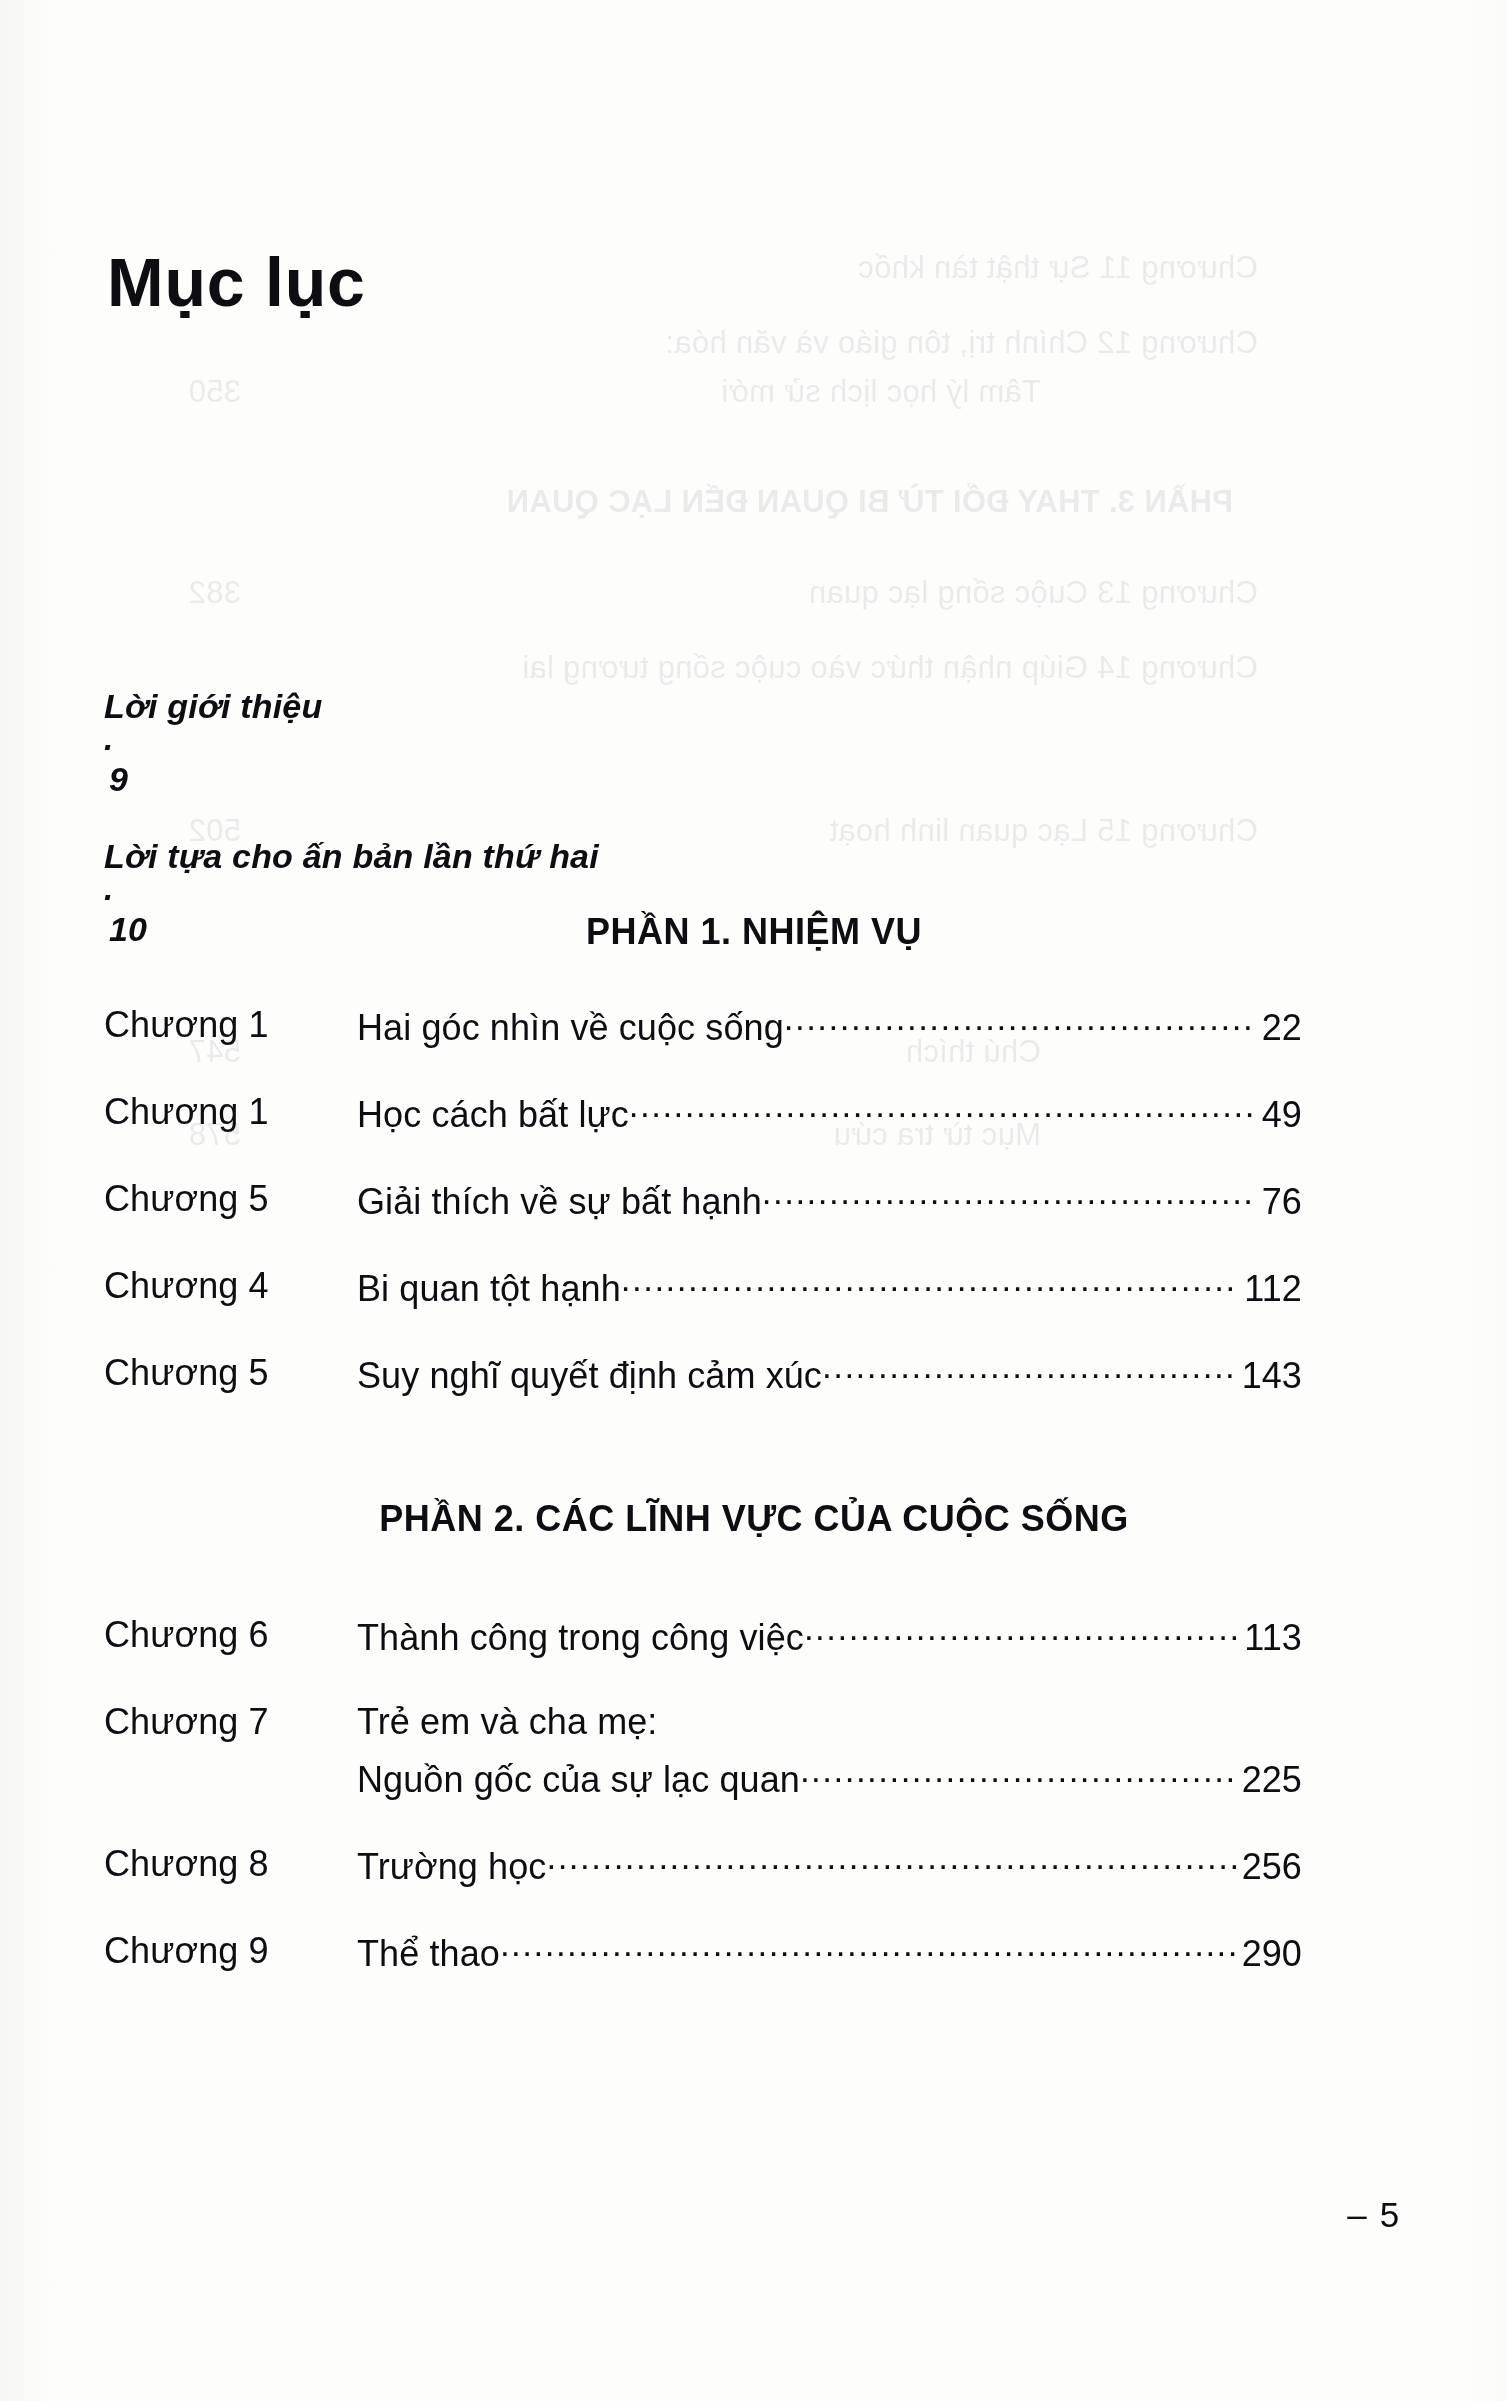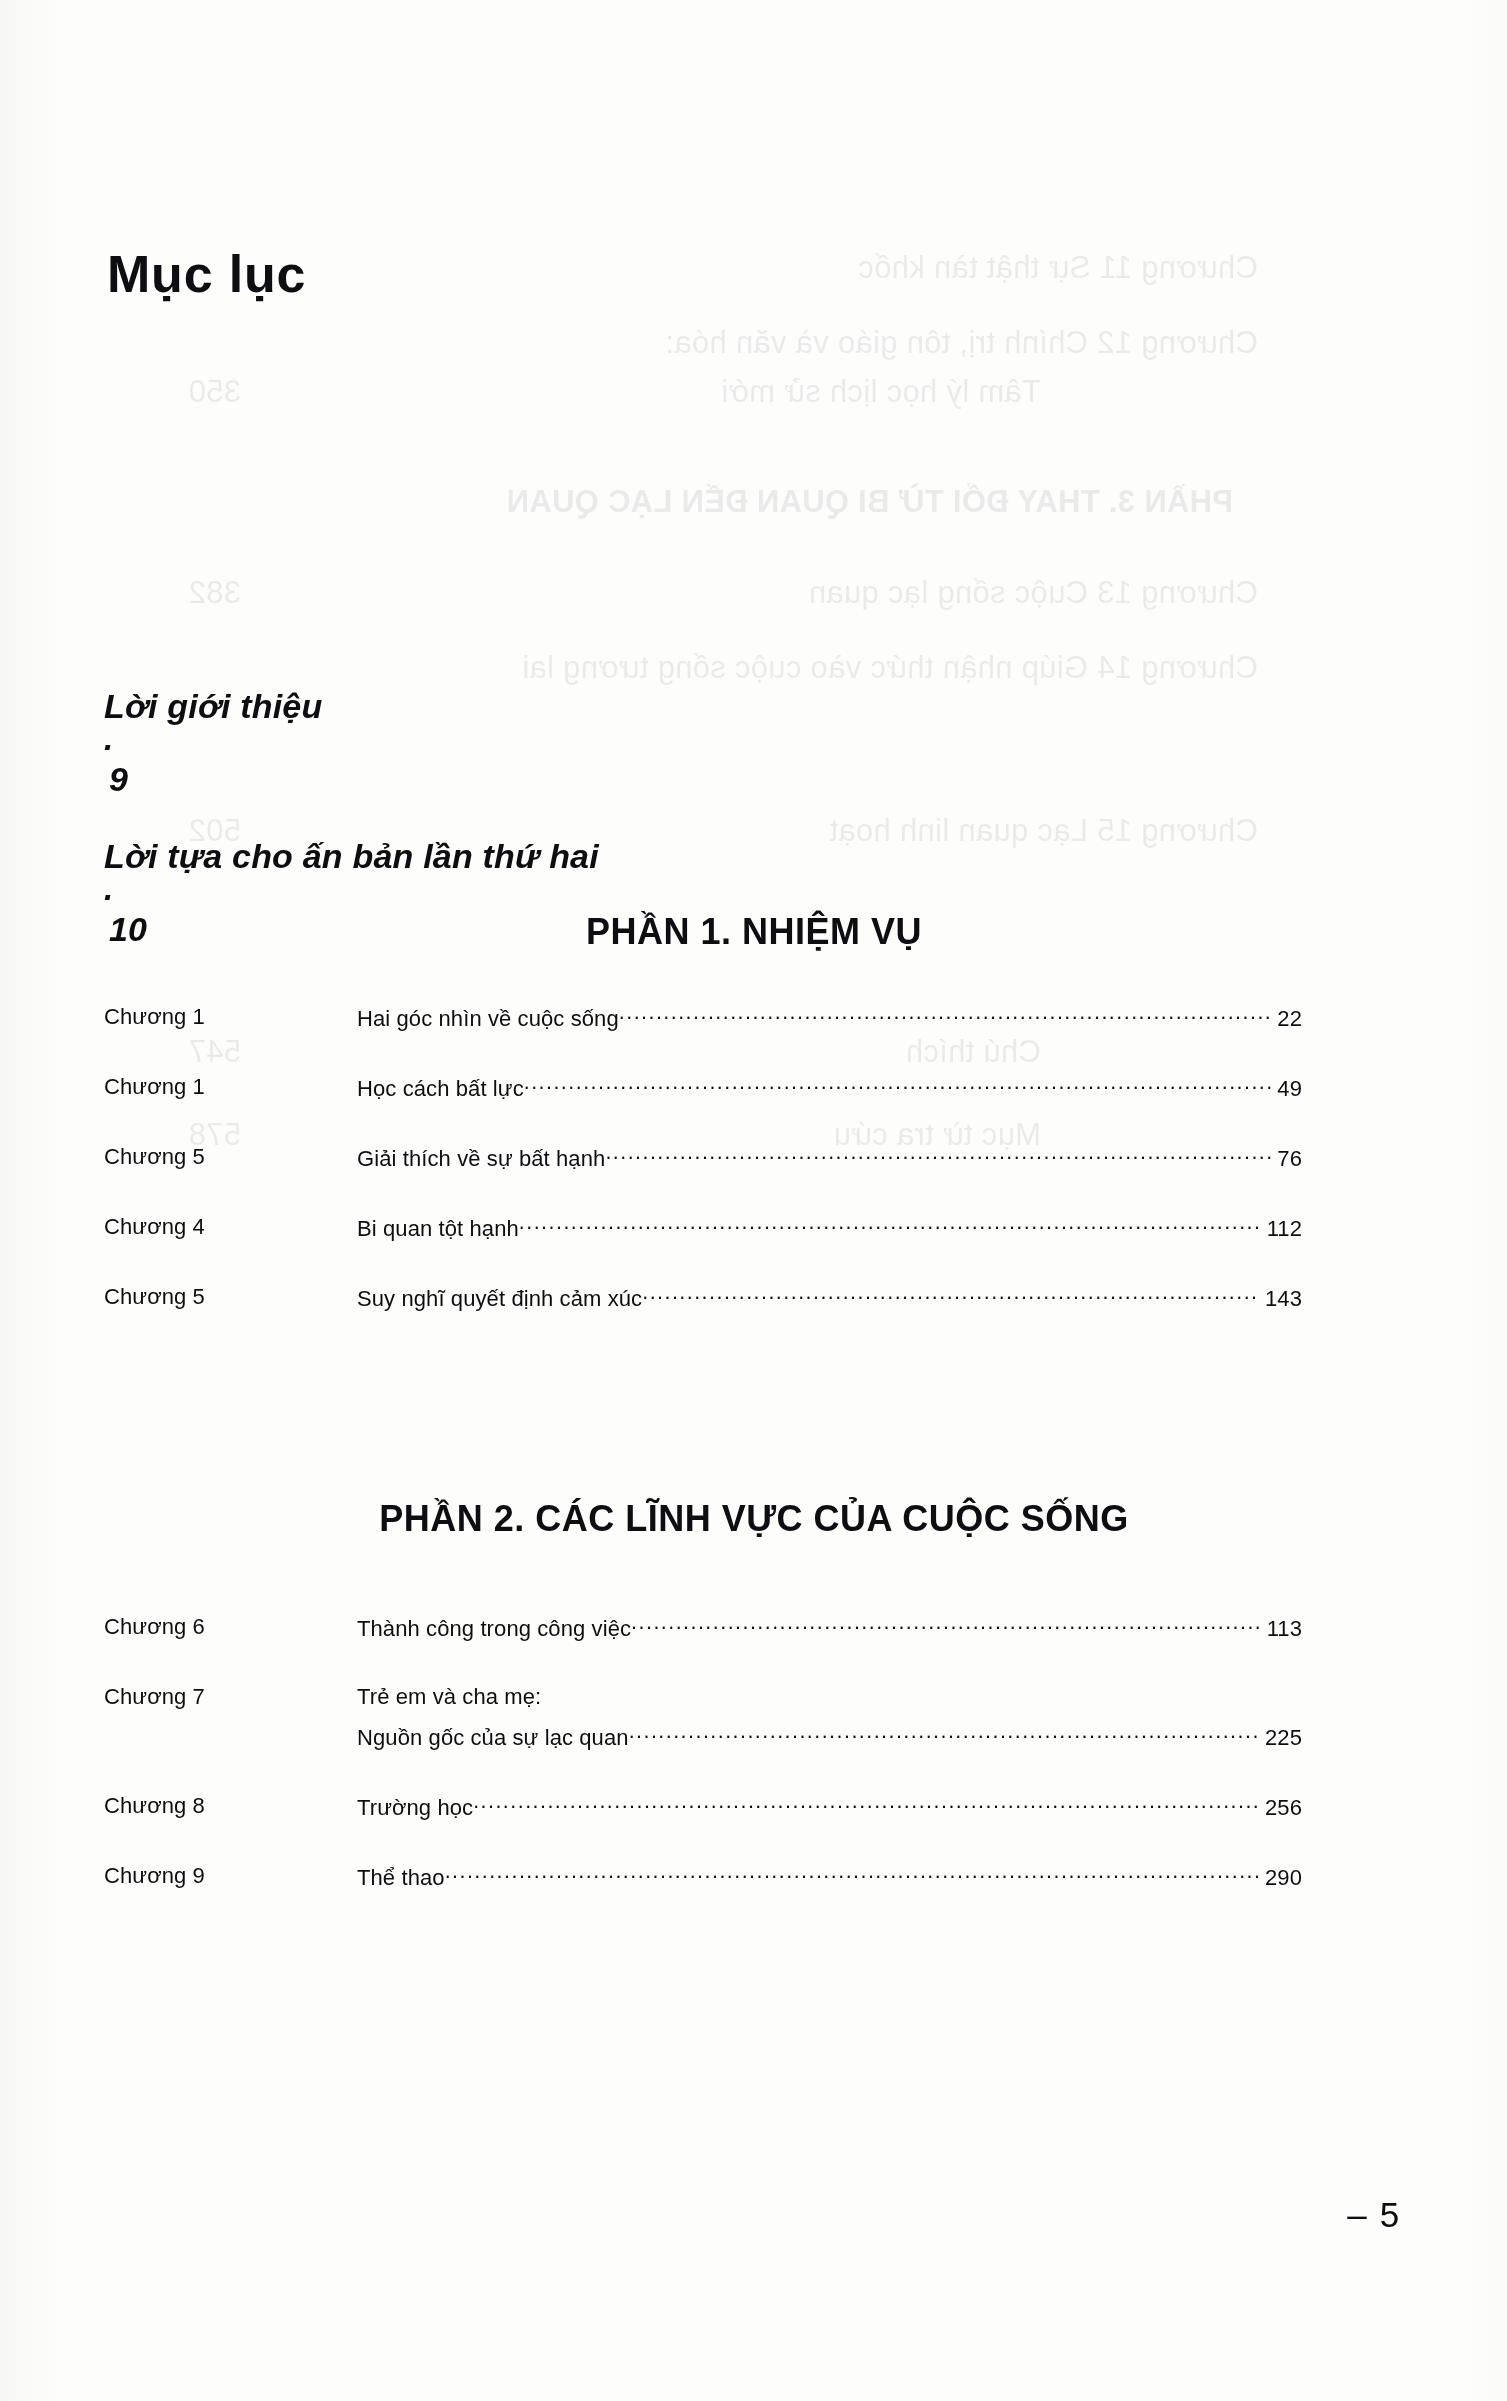--- a/index.html
+++ b/index.html
@@ -46,21 +46,21 @@
     font-size: 31px;
     letter-spacing: 0.3px;
   }
   .ghost-line.bold { font-weight: bold; }
 
   
   .toc-title {
     position: absolute;
     left: 107px;
     top: 248px;
-    font-size: 52px;
+    font-size: 68px;
     font-weight: bold;
     letter-spacing: 0.8px;
     line-height: 1;
   }
 
   
   .front-rows {
     position: absolute;
     left: 104px;
     top: 687px;
@@ -92,21 +92,21 @@
   #part-2-heading { top: 1498px; }
 
   
   .chapter-list { position: absolute; left: 104px; width: 1198px; }
   #chapters-part-1 { top: 1004px; }
   #chapters-part-2 { top: 1614px; }
 
   .chapter-row {
     display: flex;
     align-items: flex-start;
-    font-size: 22px;
+    font-size: 36px;
     letter-spacing: 0.1px;
     margin-bottom: 42px;
   }
   .chapter-row:last-child { margin-bottom: 0; }
 
   .chapter-label {
     flex: 0 0 253px;
     white-space: nowrap;
   }
   .chapter-body { flex: 1 1 auto; min-width: 0; }

